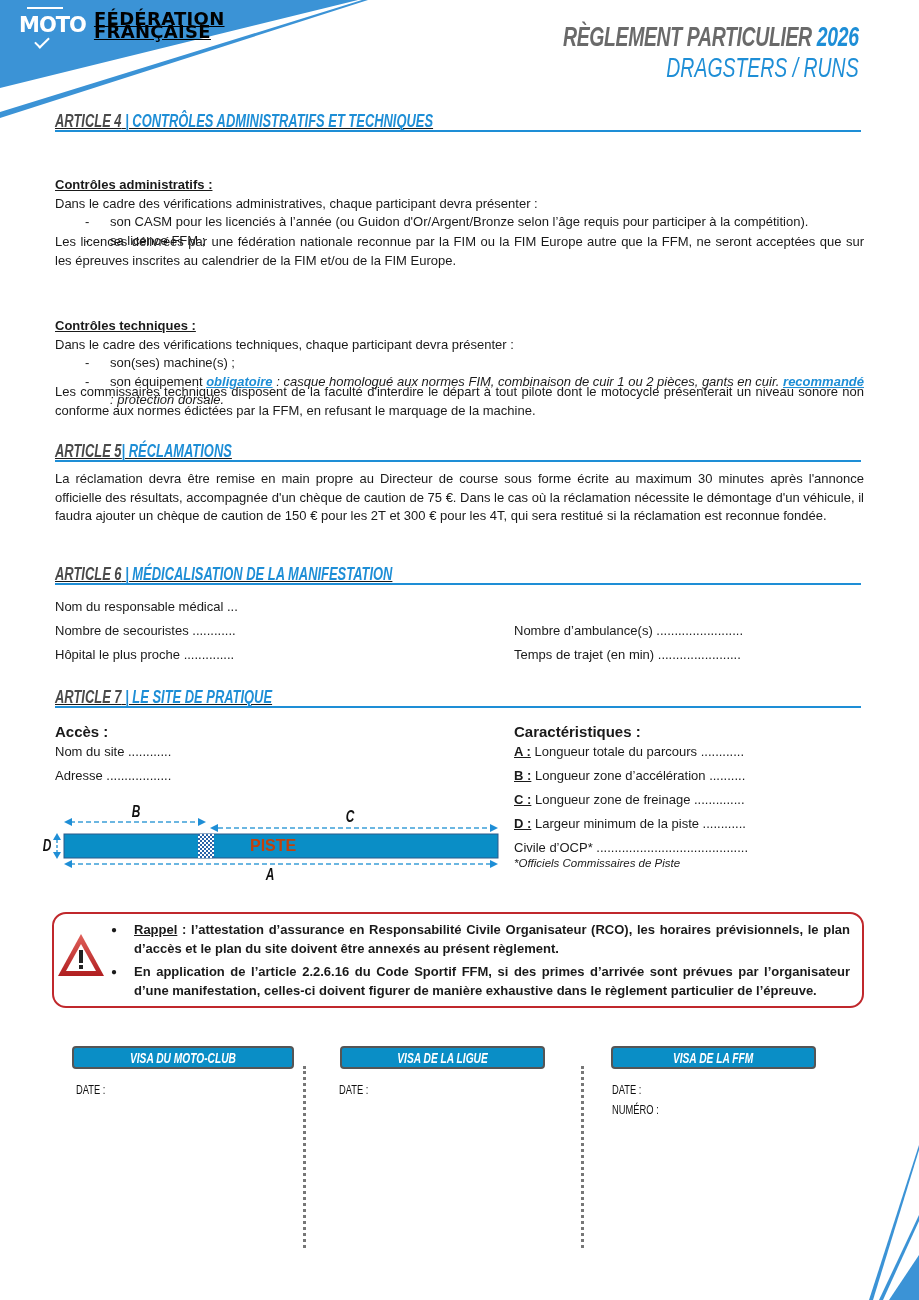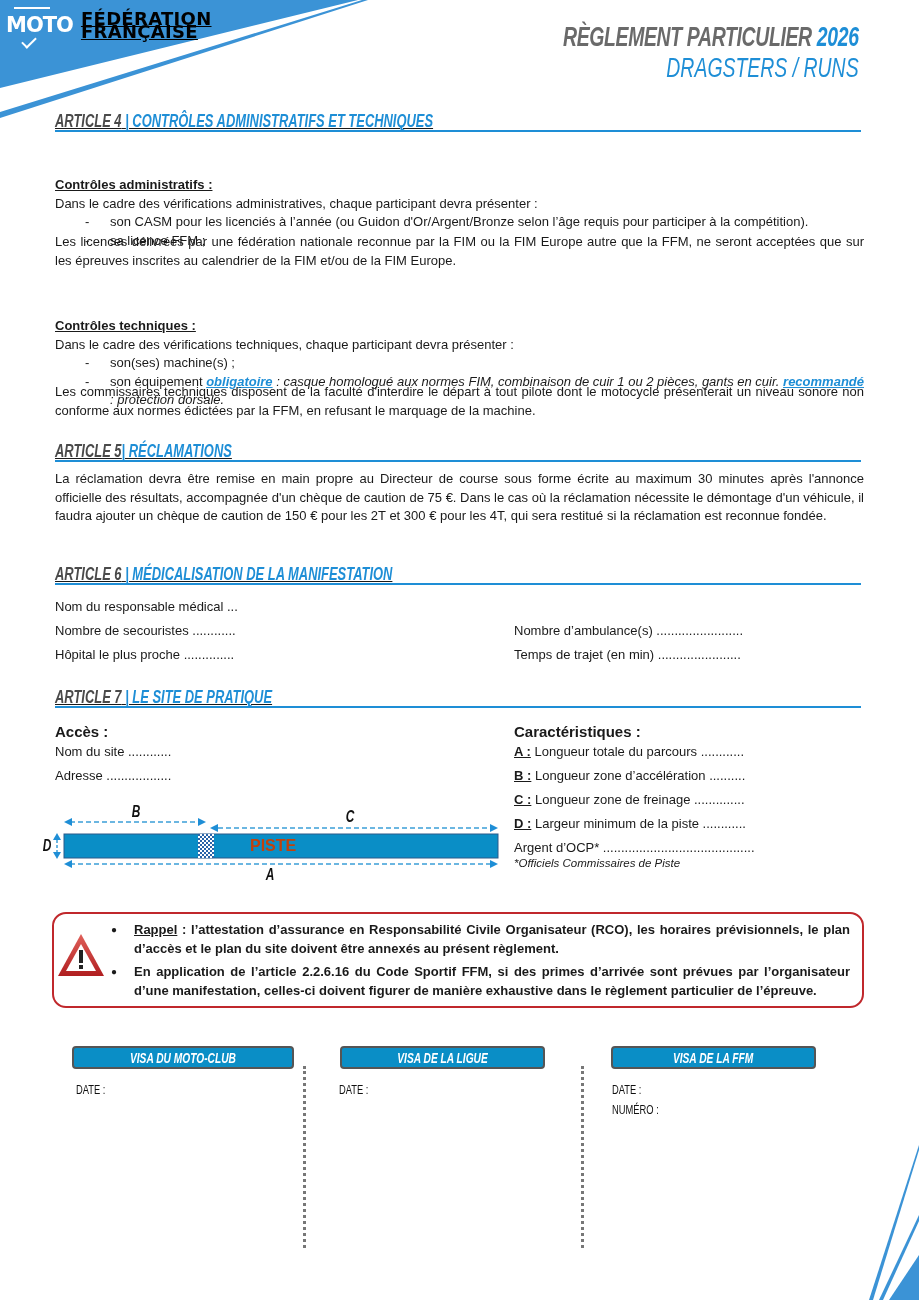--- a/index.html
+++ b/index.html
@@ -60,21 +60,21 @@
   <polygon points="0,0 358,0 0,88" fill="#3b93d6"></polygon>
   <polygon points="0,112 362,0 368,0 0,118" fill="#3b93d6"></polygon>
 </svg>
 <svg class="corner-br" viewBox="0 0 80 180">
   <polygon points="30,180 80,25 80,30 34,180" fill="#3b93d6"></polygon>
   <polygon points="40,180 80,95 80,101 44,180" fill="#3b93d6"></polygon>
   <polygon points="50,180 80,135 80,180" fill="#3b93d6"></polygon>
 </svg>
 
 <div class="logo">
-  <div style="position:relative;">
+  <div style="position:relative;margin-left:13px;">
     <span class="logo-moto">MOTO</span>
     <span class="logo-chev"></span>
   </div>
   <div class="logo-txt">
     <div>FÉDÉRATION</div>
     <div>FRANÇAISE</div>
   </div>
 </div>
 
 <div class="doc-title">
@@ -160,21 +160,21 @@
   <div class="diag-letter" style="left:304px; top:7px;">C</div>
   <div class="diag-letter" style="left:1px; top:36px;">D</div>
   <div class="diag-letter" style="left:224px; top:65px;">A</div>
 </div>
 
 <div class="secth" style="left:514px; top:723px;">Caractéristiques :</div>
 <div class="field" style="left:514px; top:744px;text-align:center;"><span class="lbl-u">A :</span><span> Longueur totale du parcours  ............</span></div>
 <div class="field" style="left:514px; top:768px;"><span class="lbl-u">B :</span><span> Longueur zone d’accélération  ..........</span></div>
 <div class="field" style="left:514px; top:792px;"><span class="lbl-u">C :</span><span> Longueur zone de freinage  ..............</span></div>
 <div class="field" style="left:514px; top:816px;"><span class="lbl-u">D :</span><span> Largeur minimum de la piste  ............</span></div>
-<div class="field" style="left:514px; top:840px;">Argent d’OCP*  ..........................................</div>
+<div class="field" style="left:514px; top:840px;">Civile d’OCP*  ..........................................</div>
 <div class="field" style="left:514px; top:855px; font-size:11.5px; font-style:italic;">*Officiels Commissaires de Piste</div>
 
 <div class="warn">
   <svg class="warn-icon" viewBox="0 0 48 44">
     <defs>
       <linearGradient id="wg" x1="0" y1="0" x2="0" y2="1">
         <stop offset="0" stop-color="#e0605a"></stop>
         <stop offset="1" stop-color="#b01e20"></stop>
       </linearGradient>
     </defs>

